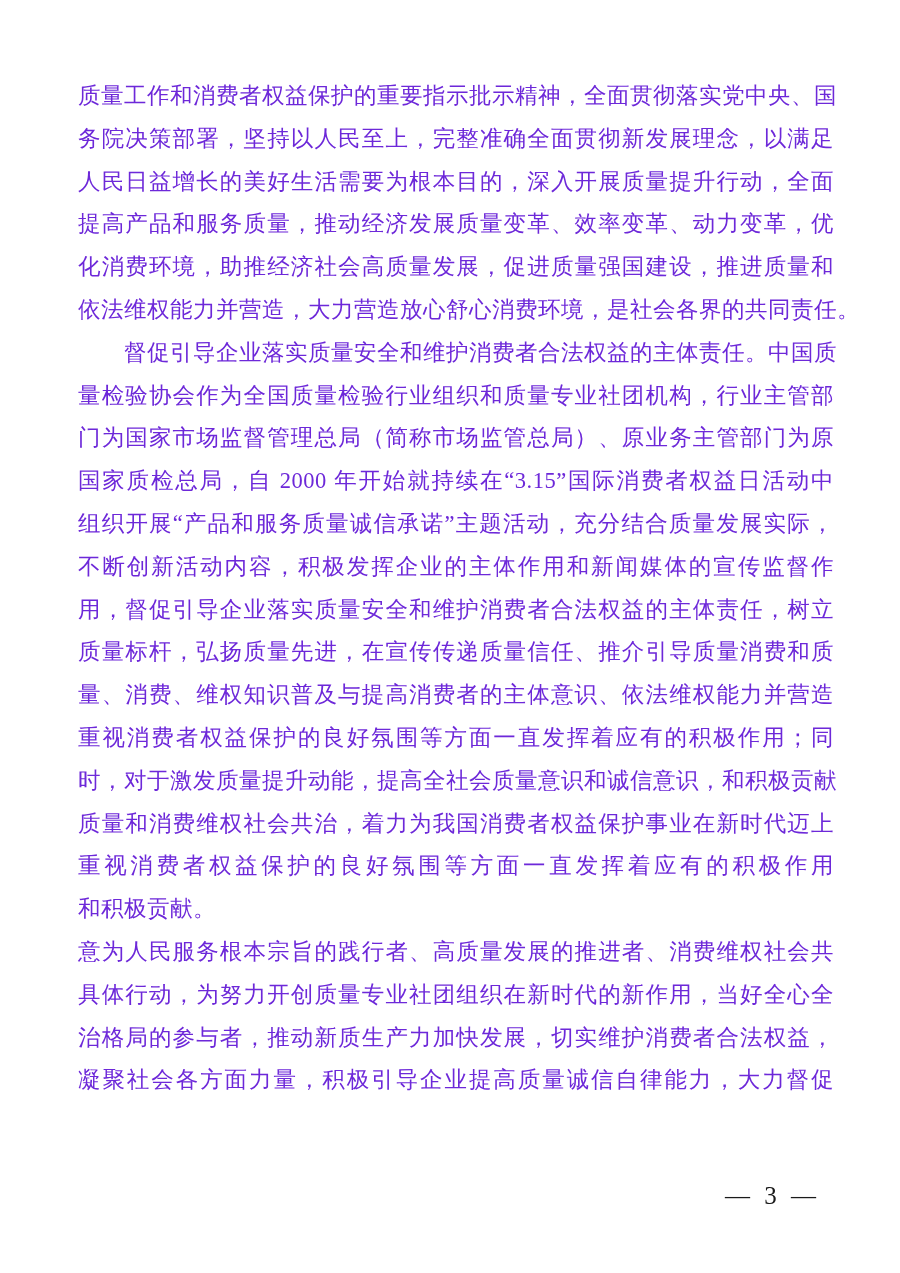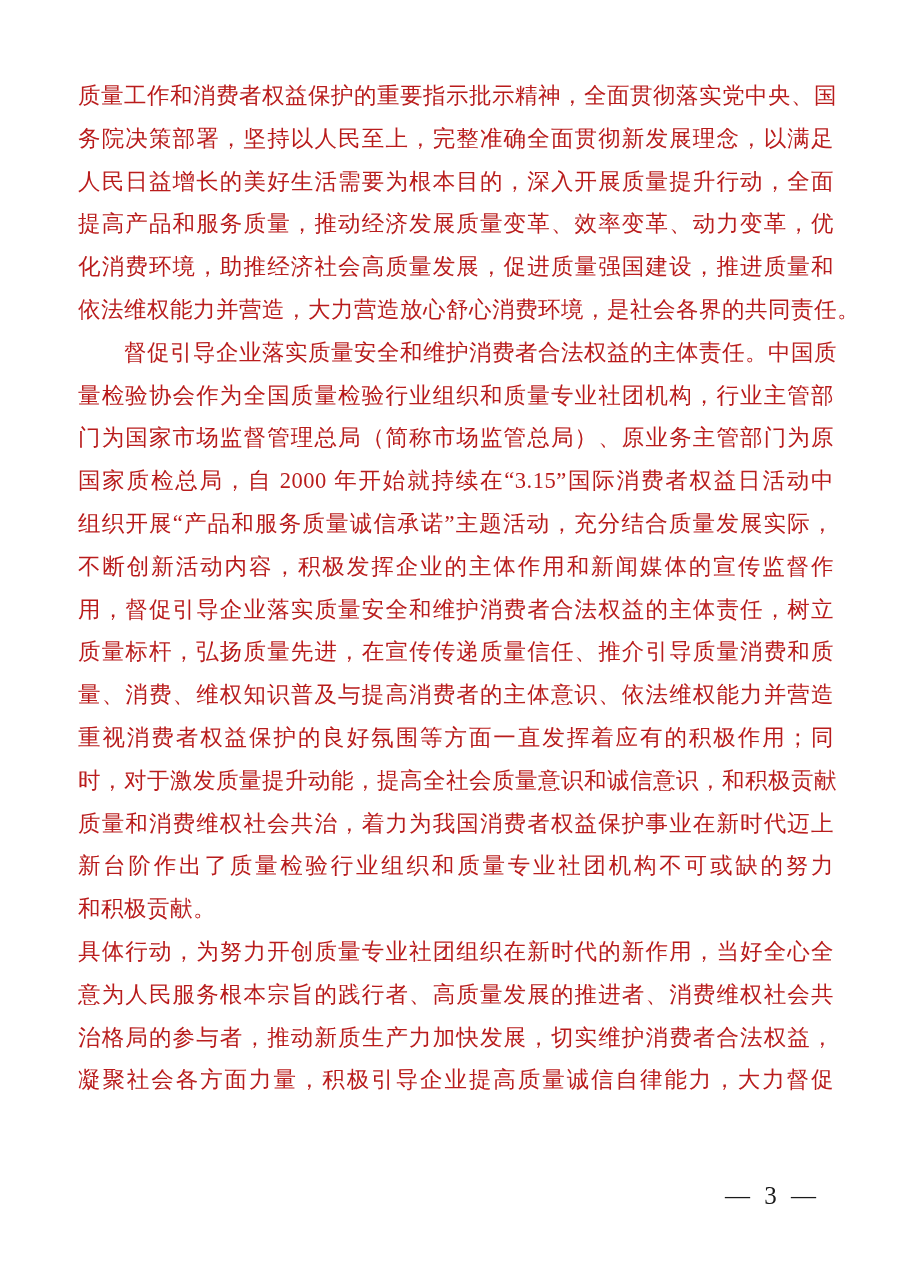--- a/index.html
+++ b/index.html
@@ -13,21 +13,21 @@
     height: 1273px;
     background: #ffffff;
     overflow: hidden;
     font-family: "Liberation Serif", serif;
   }
   .content {
     position: absolute;
     left: 78px;
     top: 75px;
     width: 756px;
-    color: #b91c1c;
+    color: #6d28d9;
     font-size: 22.5px;
     line-height: 42.8px;
     letter-spacing: 0.5px;
   }
   .paragraph {
     margin: 0;
     padding: 0;
   }
   .line {
     width: 756px;
@@ -68,24 +68,24 @@
         <div class="line">门为国家市场监督管理总局（简称市场监管总局）、原业务主管部门为原</div>
         <div class="line">国家质检总局，自 2000 年开始就持续在“3.15”国际消费者权益日活动中</div>
         <div class="line">组织开展“产品和服务质量诚信承诺”主题活动，充分结合质量发展实际，</div>
         <div class="line">不断创新活动内容，积极发挥企业的主体作用和新闻媒体的宣传监督作</div>
         <div class="line">用，督促引导企业落实质量安全和维护消费者合法权益的主体责任，树立</div>
         <div class="line">质量标杆，弘扬质量先进，在宣传传递质量信任、推介引导质量消费和质</div>
         <div class="line">量、消费、维权知识普及与提高消费者的主体意识、依法维权能力并营造</div>
         <div class="line">重视消费者权益保护的良好氛围等方面一直发挥着应有的积极作用；同</div>
         <div class="line">时，对于激发质量提升动能，提高全社会质量意识和诚信意识，和积极贡献</div>
         <div class="line">质量和消费维权社会共治，着力为我国消费者权益保护事业在新时代迈上</div>
-        <div class="line">新台阶作出了质量检验行业组织和质量专业社团机构不可或缺的努力</div>
+        <div class="line">重视消费者权益保护的良好氛围等方面一直发挥着应有的积极作用</div>
         <div class="line final">和积极贡献。</div>
       </div>
       <div class="paragraph">
+        <div class="line">意为人民服务根本宗旨的践行者、高质量发展的推进者、消费维权社会共</div>
         <div class="line">具体行动，为努力开创质量专业社团组织在新时代的新作用，当好全心全</div>
-        <div class="line">意为人民服务根本宗旨的践行者、高质量发展的推进者、消费维权社会共</div>
         <div class="line">治格局的参与者，推动新质生产力加快发展，切实维护消费者合法权益，</div>
         <div class="line">凝聚社会各方面力量，积极引导企业提高质量诚信自律能力，大力督促</div>
       </div>
     </div>
   <div class="page-number">— 3 —</div>
 </div>
 
 </body></html>

